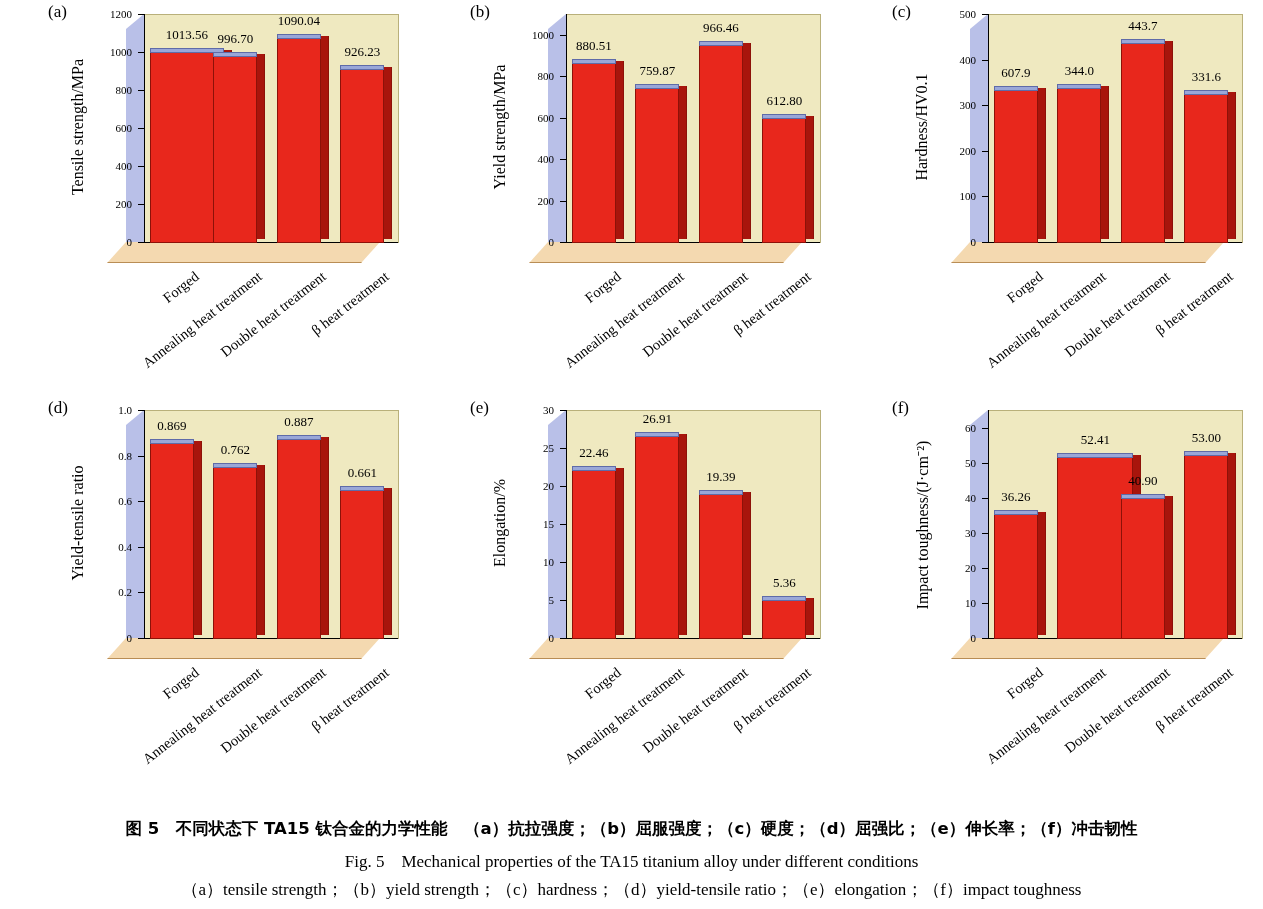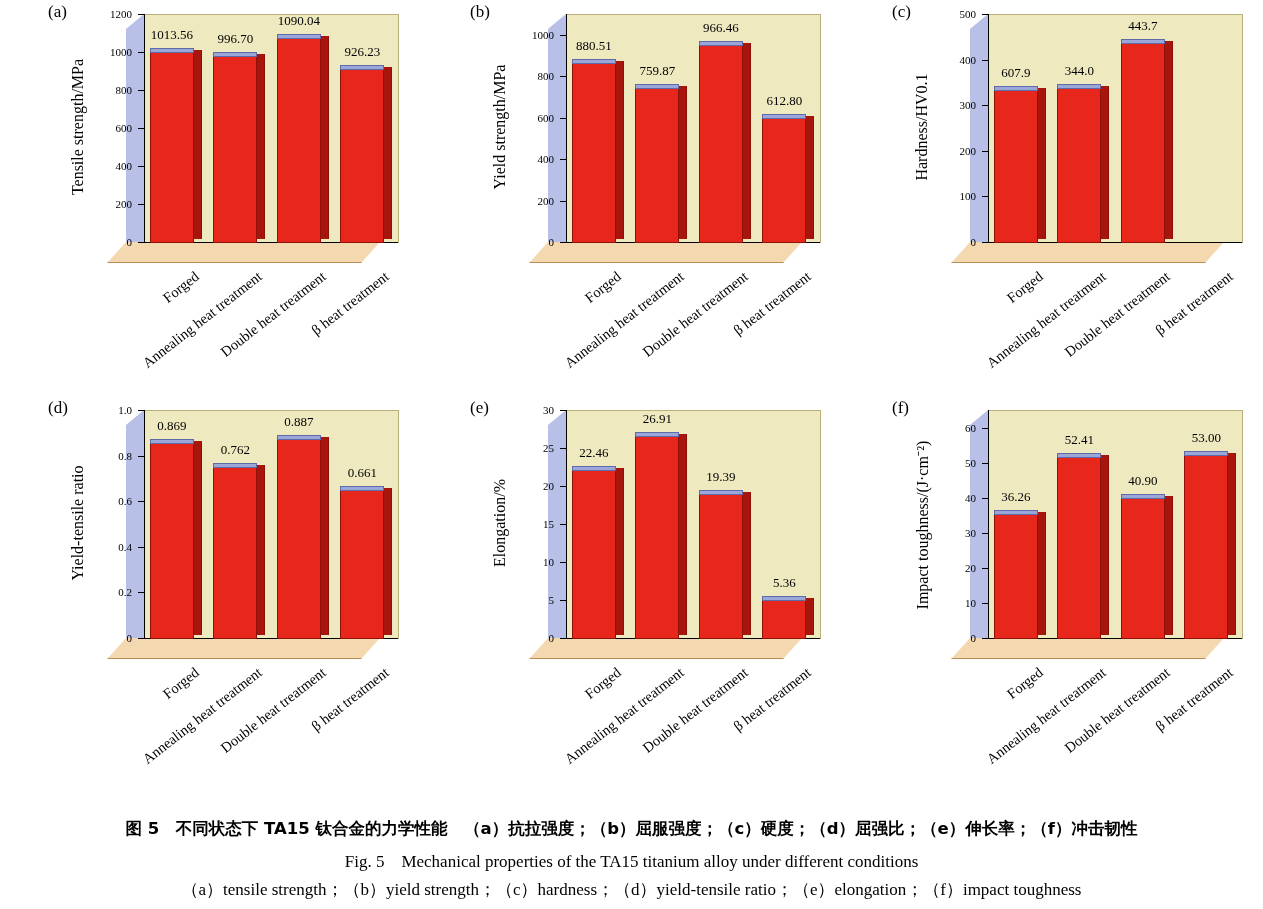--- a/index.html
+++ b/index.html
@@ -185,21 +185,21 @@
         <div class="tick" style="top: 76px;">
           <span class="ticklabel">800</span>
         </div>
         <div class="tick" style="top: 38px;">
           <span class="ticklabel">1000</span>
         </div>
         <div class="tick" style="top: 0px;">
           <span class="ticklabel">1200</span>
         </div>
         <div class="bars">
-          <div class="bar" style="left: 5.75px; height: 197px;">
+          <div class="bar" style="left: 5.75px; height: 197px; padding-left: 30px;">
             <div class="front" style="height: 192.576px;"></div>
             <div class="side" style="height: 188.576px; bottom: 4px;"></div>
             <div class="top" style="bottom: 189.576px;"></div>
             <div class="barval" style="bottom: 199.576px;">1013.56</div>
           </div>
           <div class="bar" style="left: 69.25px; height: 189.373px;">
             <div class="front" style="height: 189.373px;"></div>
             <div class="side" style="height: 185.373px; bottom: 4px;"></div>
             <div class="top" style="bottom: 186.373px;"></div>
             <div class="barval" style="bottom: 196.373px;">996.70</div>
@@ -321,20 +321,26 @@
             <div class="side" style="height: 152.864px; bottom: 4px;"></div>
             <div class="top" style="bottom: 153.864px;"></div>
             <div class="barval" style="bottom: 163.864px;">344.0</div>
           </div>
           <div class="bar" style="left: 132.75px; height: 202.327px;">
             <div class="front" style="height: 202.327px;"></div>
             <div class="side" style="height: 198.327px; bottom: 4px;"></div>
             <div class="top" style="bottom: 199.327px;"></div>
             <div class="barval" style="bottom: 209.327px;">443.7</div>
           </div>
+          <div class="bar" style="left: 196.25px; height: 151.21px;">
+            <div class="front" style="height: 151.21px;"></div>
+            <div class="side" style="height: 147.21px; bottom: 4px;"></div>
+            <div class="top" style="bottom: 148.21px;"></div>
+            <div class="barval" style="bottom: 158.21px;">331.6</div>
+          </div>
         </div>
         <div class="ylabel" style="width: 240px; left: -168px; top: 104px;">Hardness/HV0.1</div>
       </div>
       <div class="catlabel" style="left: 173.75px; top: 268px;">Forged</div>
       <div class="catlabel" style="left: 237.25px; top: 268px;">Annealing heat treatment</div>
       <div class="catlabel" style="left: 300.75px; top: 268px;">Double heat treatment</div>
       <div class="catlabel" style="left: 364.25px; top: 268px;">β heat treatment</div>
     </div>
     <div class="panel" style="left: 18px; top: 396px;">
       <div class="panel-label">(d)</div>
@@ -486,21 +492,21 @@
         <div class="tick" style="top: 17.5385px;">
           <span class="ticklabel">60</span>
         </div>
         <div class="bars">
           <div class="bar" style="left: 5.75px; height: 127.189px;">
             <div class="front" style="height: 127.189px;"></div>
             <div class="side" style="height: 123.189px; bottom: 4px;"></div>
             <div class="top" style="bottom: 124.189px;"></div>
             <div class="barval" style="bottom: 134.189px;">36.26</div>
           </div>
-          <div class="bar" style="left: 69.25px; height: 202px;">
+          <div class="bar" style="left: 69.25px; height: 202px; padding-left: 32px;">
             <div class="front" style="height: 183.838px;"></div>
             <div class="side" style="height: 179.838px; bottom: 4px;"></div>
             <div class="top" style="bottom: 180.838px;"></div>
             <div class="barval" style="bottom: 190.838px;">52.41</div>
           </div>
           <div class="bar" style="left: 132.75px; height: 143.465px;">
             <div class="front" style="height: 143.465px;"></div>
             <div class="side" style="height: 139.465px; bottom: 4px;"></div>
             <div class="top" style="bottom: 140.465px;"></div>
             <div class="barval" style="bottom: 150.465px;">40.90</div>

